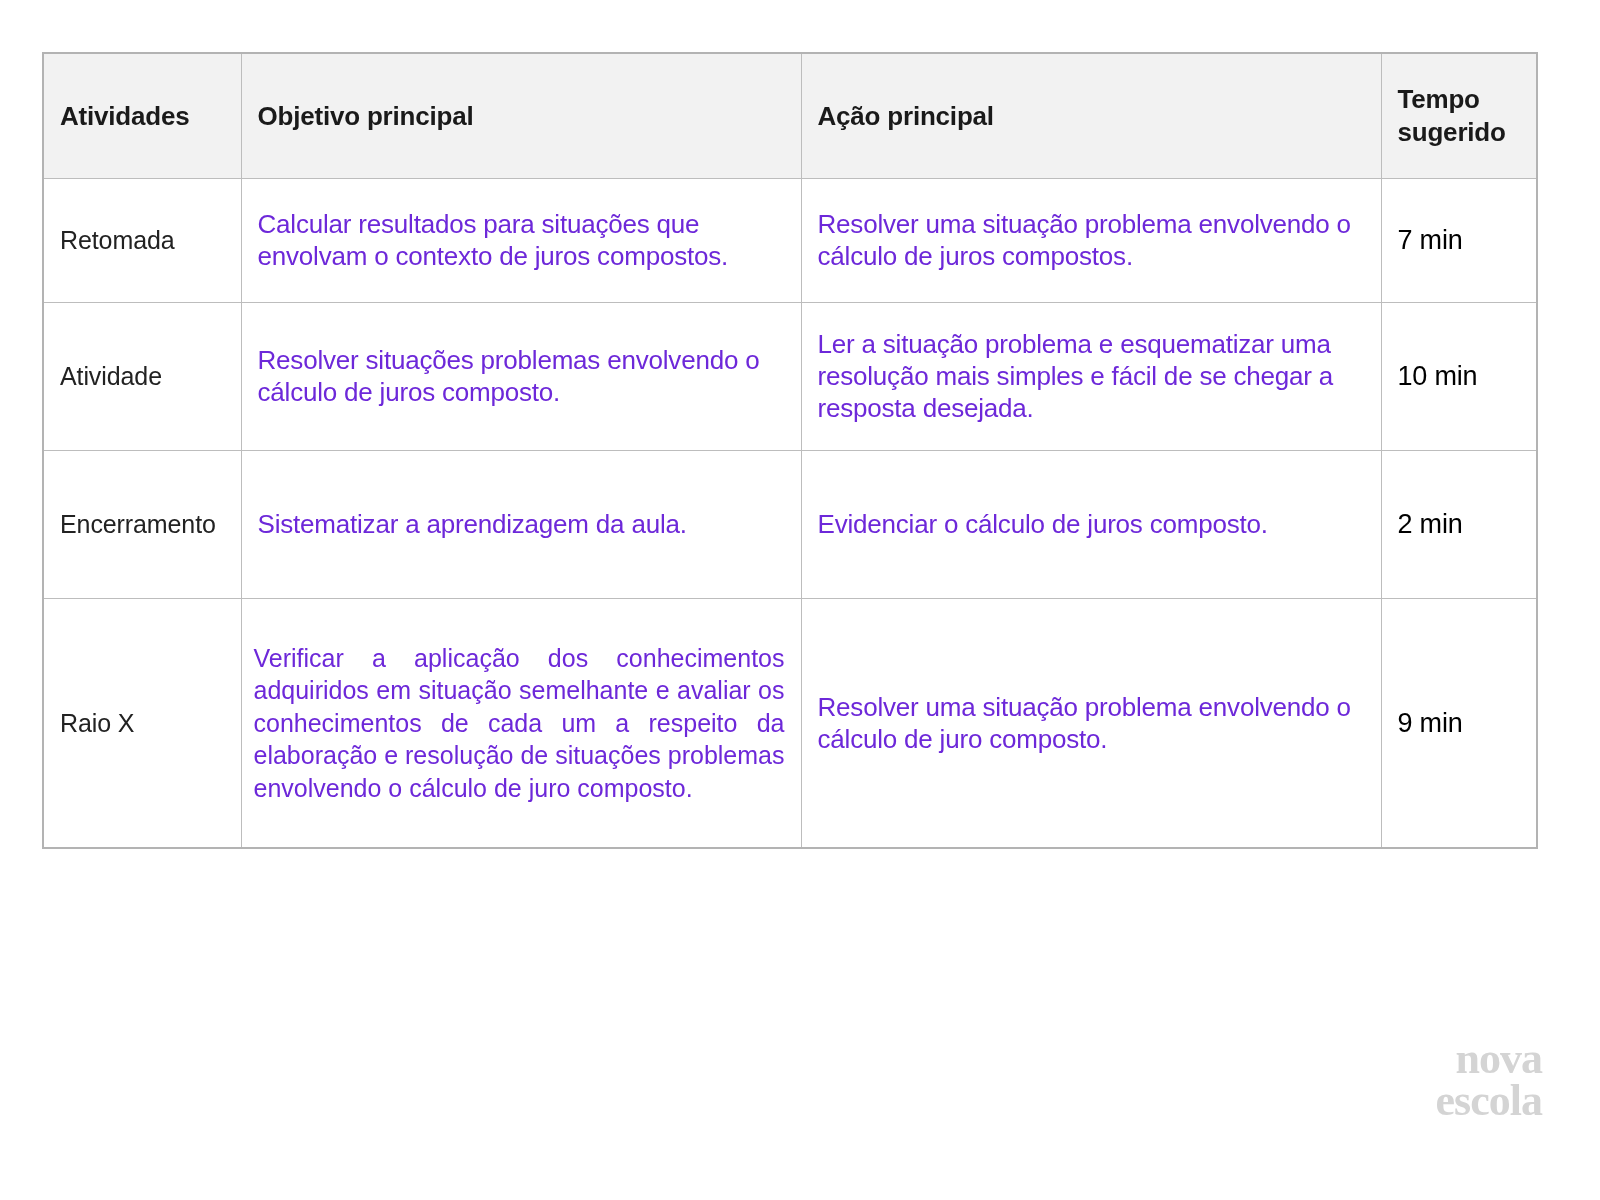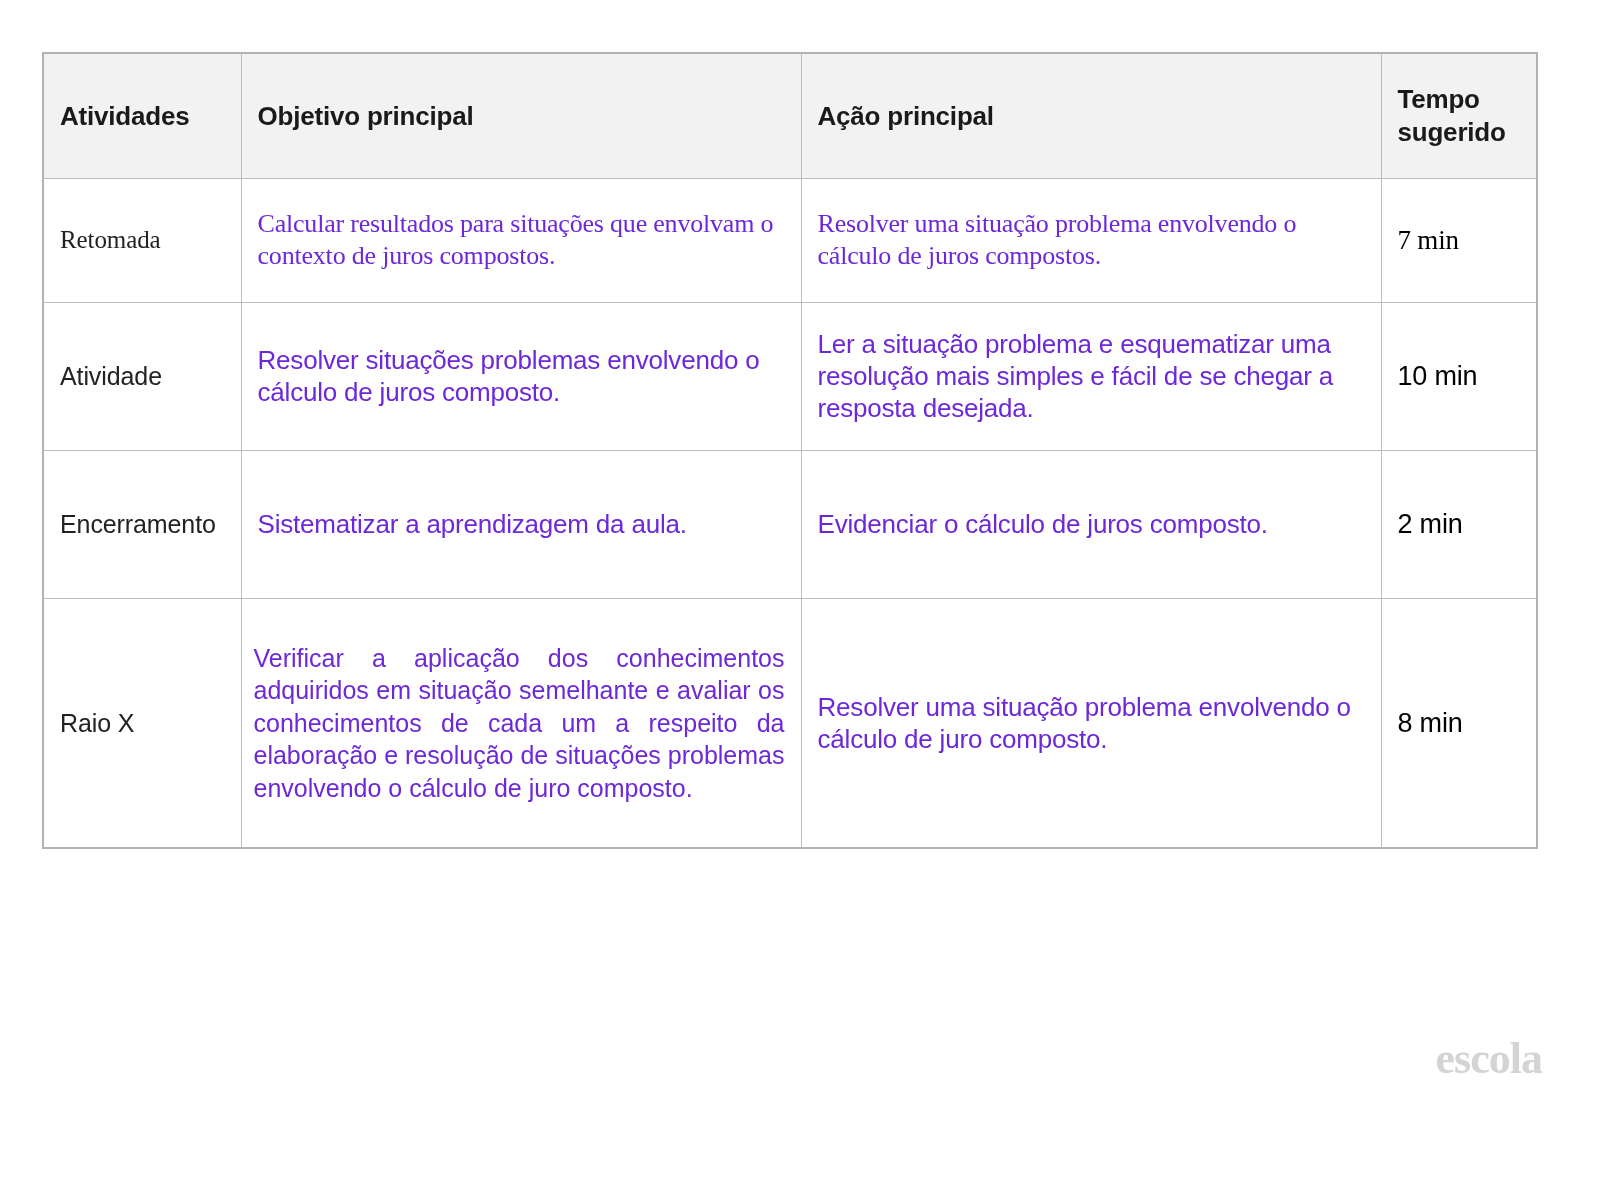--- a/index.html
+++ b/index.html
@@ -87,21 +87,21 @@
   }
 
   td.cell-tempo {
     font-size: 27px;
     line-height: 1.2;
     letter-spacing: -0.2px;
     color: #000000;
     padding-left: 18px;
   }
 
-  tbody tr.r0 { height: 124px; font-family: Liberation Serif, serif; }
+  tbody tr.r0 { height: 124px; }
   tbody tr.r1 { height: 148px; }
   tbody tr.r2 { height: 180px; }
   tbody tr.r3 { height: 148px; }
   tbody tr.r4 { height: 250px; }
 
   .brand {
     position: absolute;
     right: 58px;
     top: 1038px;
     width: 230px;
@@ -158,24 +158,25 @@
           <td class="cell-atividade">Encerramento</td>
           <td class="cell-objetivo">Sistematizar a aprendizagem da aula.</td>
           <td class="cell-acao">Evidenciar o cálculo de juros composto.</td>
           <td class="cell-tempo">2 min</td>
         </tr>
 
         <tr class="r4">
           <td class="cell-atividade">Raio X</td>
           <td class="cell-objetivo justified">Verificar a aplicação dos conhecimentos adquiridos em situação semelhante e avaliar os conhecimentos de cada um a respeito da elaboração e resolução de situações problemas envolvendo o cálculo de juro composto.</td>
           <td class="cell-acao">Resolver uma situação problema envolvendo o cálculo de juro  composto.</td>
-          <td class="cell-tempo">8 min</td>
+          <td class="cell-tempo">9 min</td>
         </tr>
 
       </tbody>
     </table>
   </div>
 
   <div class="brand">
+    <span class="brand-line">nova</span>
     <span class="brand-line">escola</span>
   </div>
 
 </div>
 
 </body></html>

